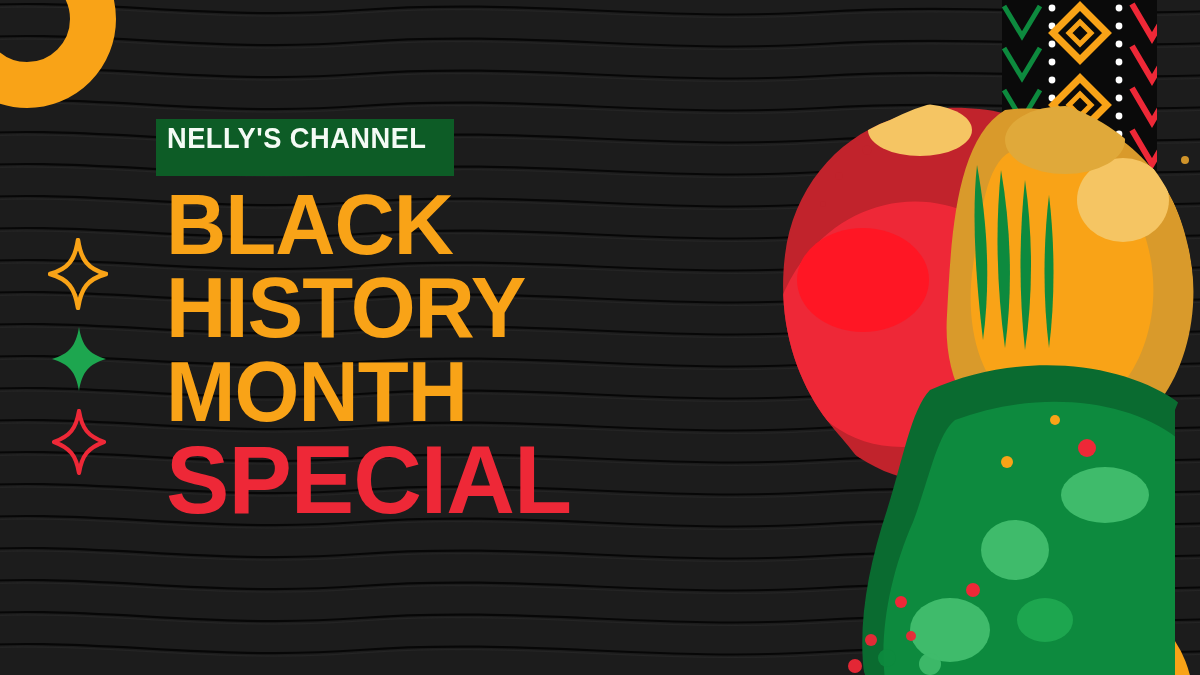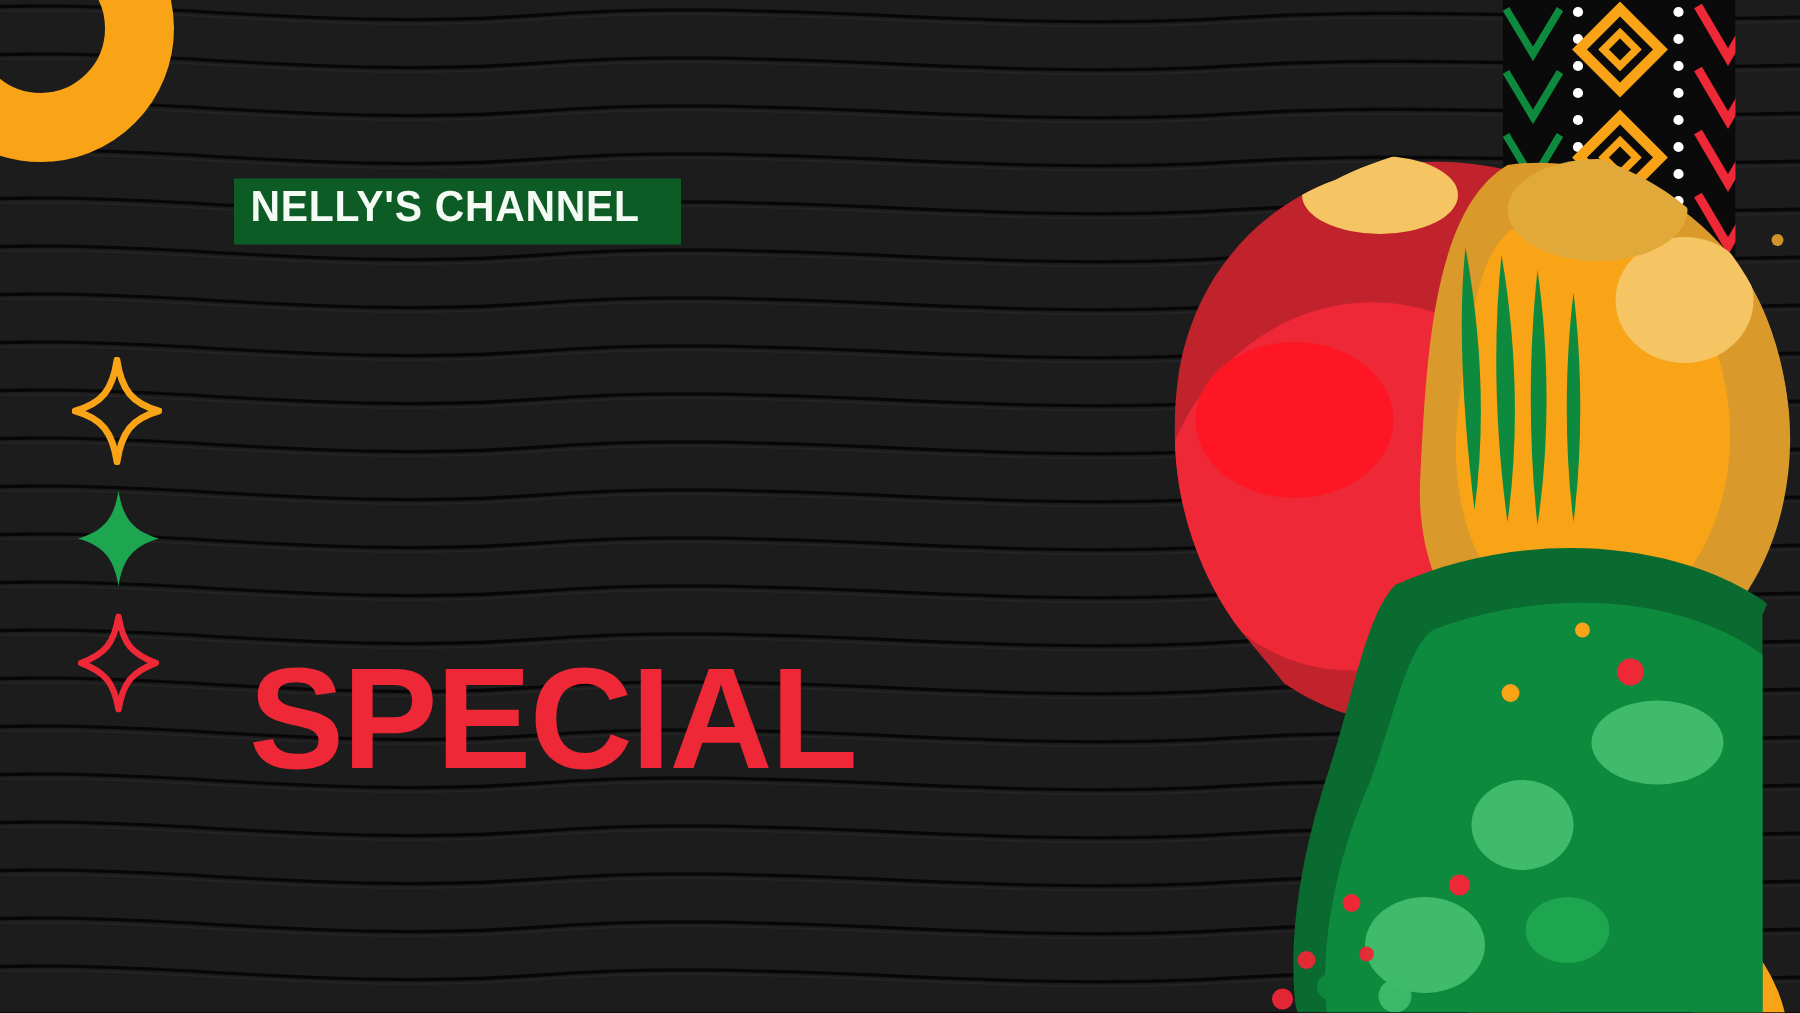--- a/index.html
+++ b/index.html
@@ -54,21 +54,21 @@
   .sparkle {
     position: absolute;
   }
 
   
   .badge {
     position: absolute;
     left: 156px;
     top: 119px;
     background: #0D5C26;
-    padding: 5px 11px 10px 11px;
+    padding: 5px 11px 23px 11px;
     display: inline-block;
   }
   .badge-text {
     color: #F4FBF5;
     font-size: 29px;
     font-weight: 700;
     letter-spacing: 0.5px;
     line-height: 1;
     white-space: nowrap;
     transform: scaleX(0.94);
@@ -149,20 +149,25 @@
     <path d="M29 2 C 32 21 39 29 56 34 C 39 39 32 47 29 66 C 26 47 19 39 2 34 C 19 29 26 21 29 2 Z" fill="#1DA64F"></path>
   </svg>
   <svg class="sparkle" style="left:52px; top:409px;" width="54" height="66" viewBox="0 0 54 66">
     <path d="M27 2 C 30 20 36 27 52 33 C 36 39 30 46 27 64 C 24 46 18 39 2 33 C 18 27 24 20 27 2 Z" fill="none" stroke="#EE2837" stroke-width="4.2" stroke-linejoin="round"></path>
   </svg>
 
   <div class="badge">
     <span class="badge-text">NELLY'S CHANNEL</span>
   </div>
 
+  <div class="headline">
+    <span class="hl-line">BLACK</span>
+    <span class="hl-line">HISTORY</span>
+    <span class="hl-line">MONTH</span>
+  </div>
   <div class="sub-line">SPECIAL</div>
 
   <svg class="art-pattern" width="155" height="675" viewBox="0 0 155 675">
     <rect x="0" y="0" width="155" height="675" fill="#0A0A0A"></rect>
 
     <g>
       <g fill="none" stroke="#0D8A3E" stroke-width="5">
         <path d="M2,6 L20,36 L38,6"></path>
         <path d="M2,48 L20,78 L38,48"></path>
         <path d="M2,90 L20,120 L38,90"></path>

